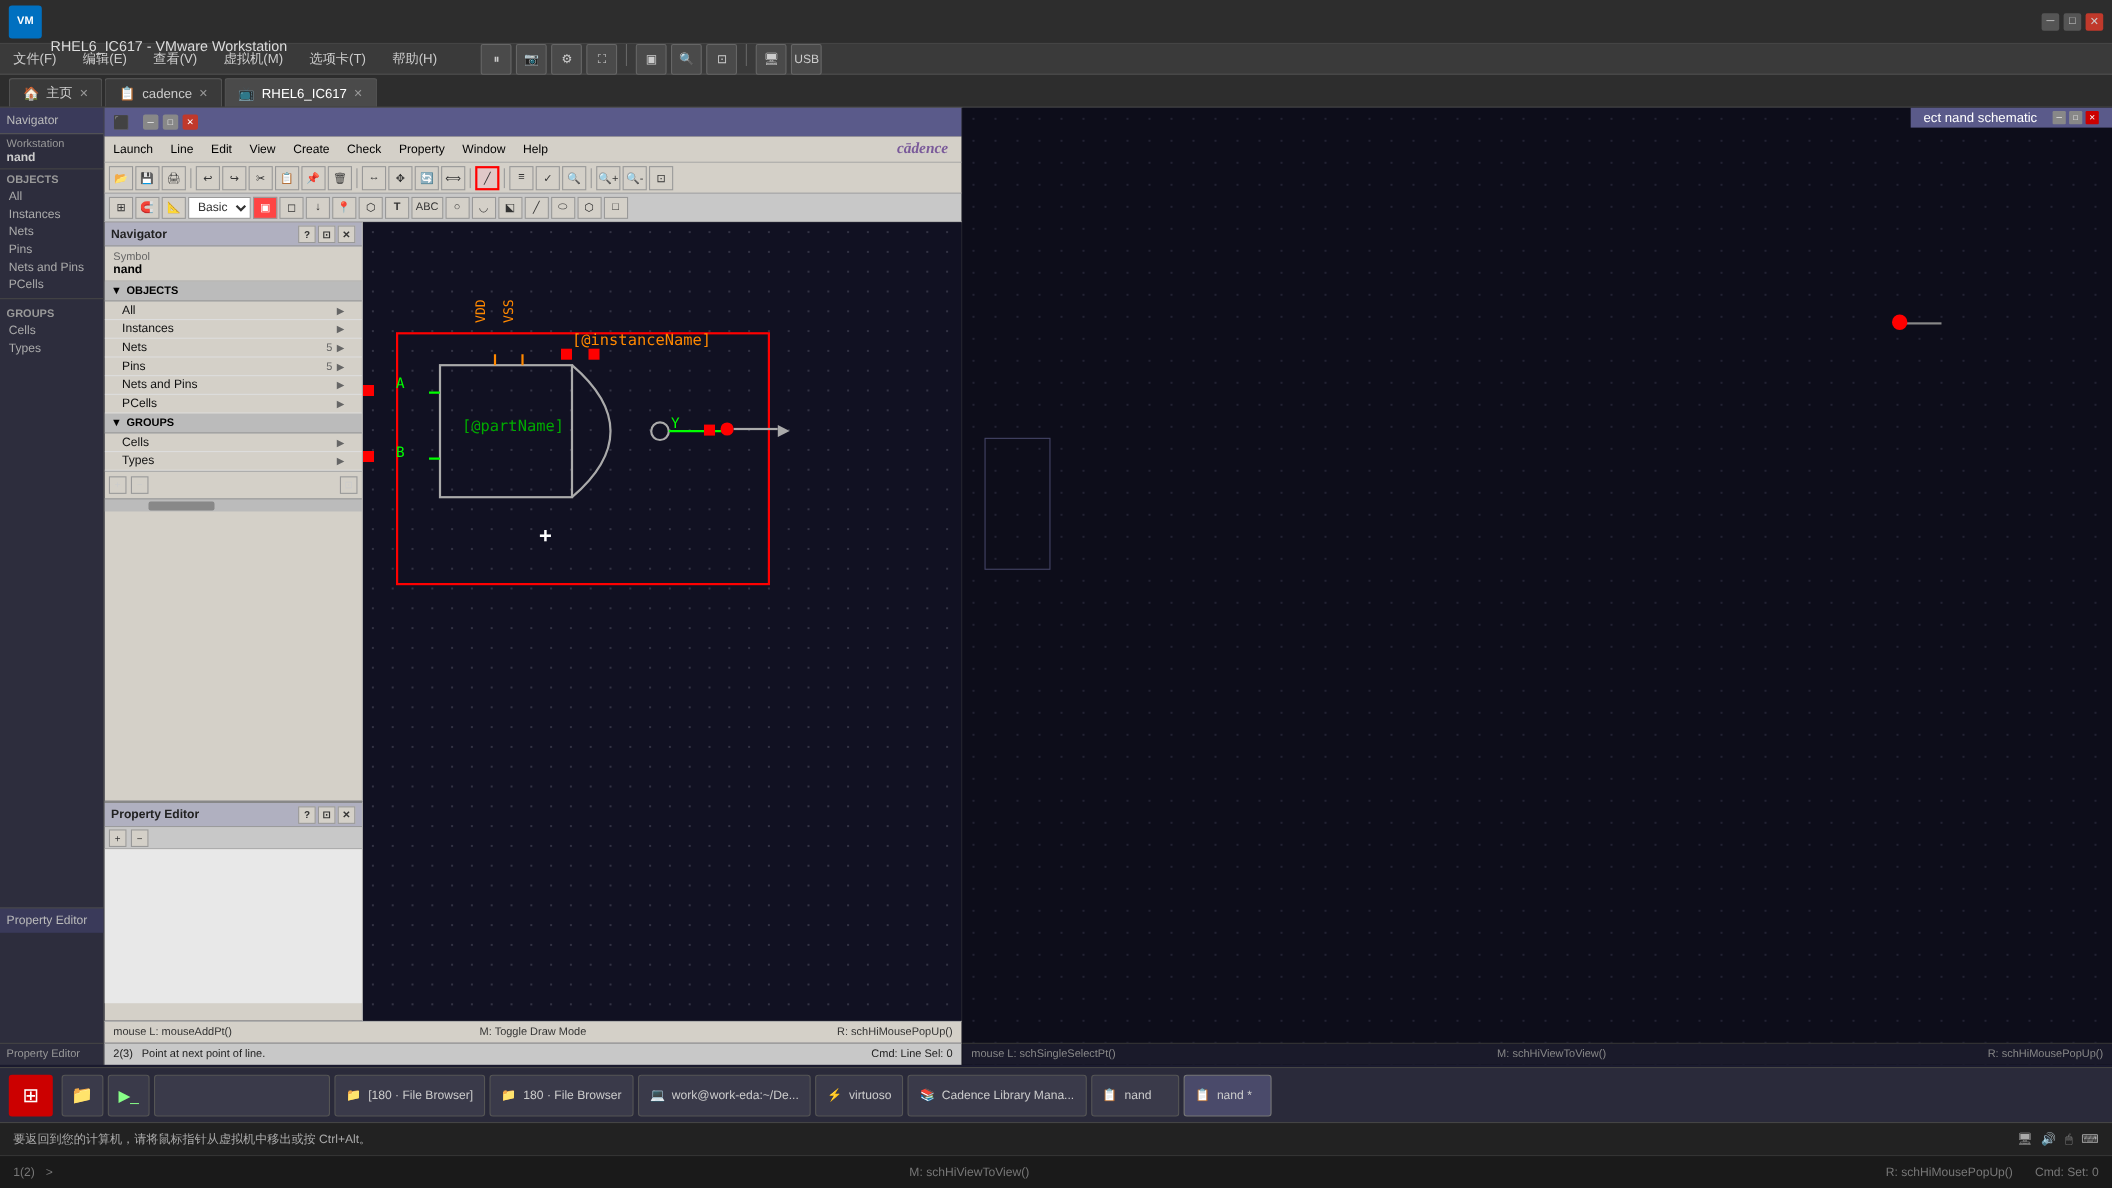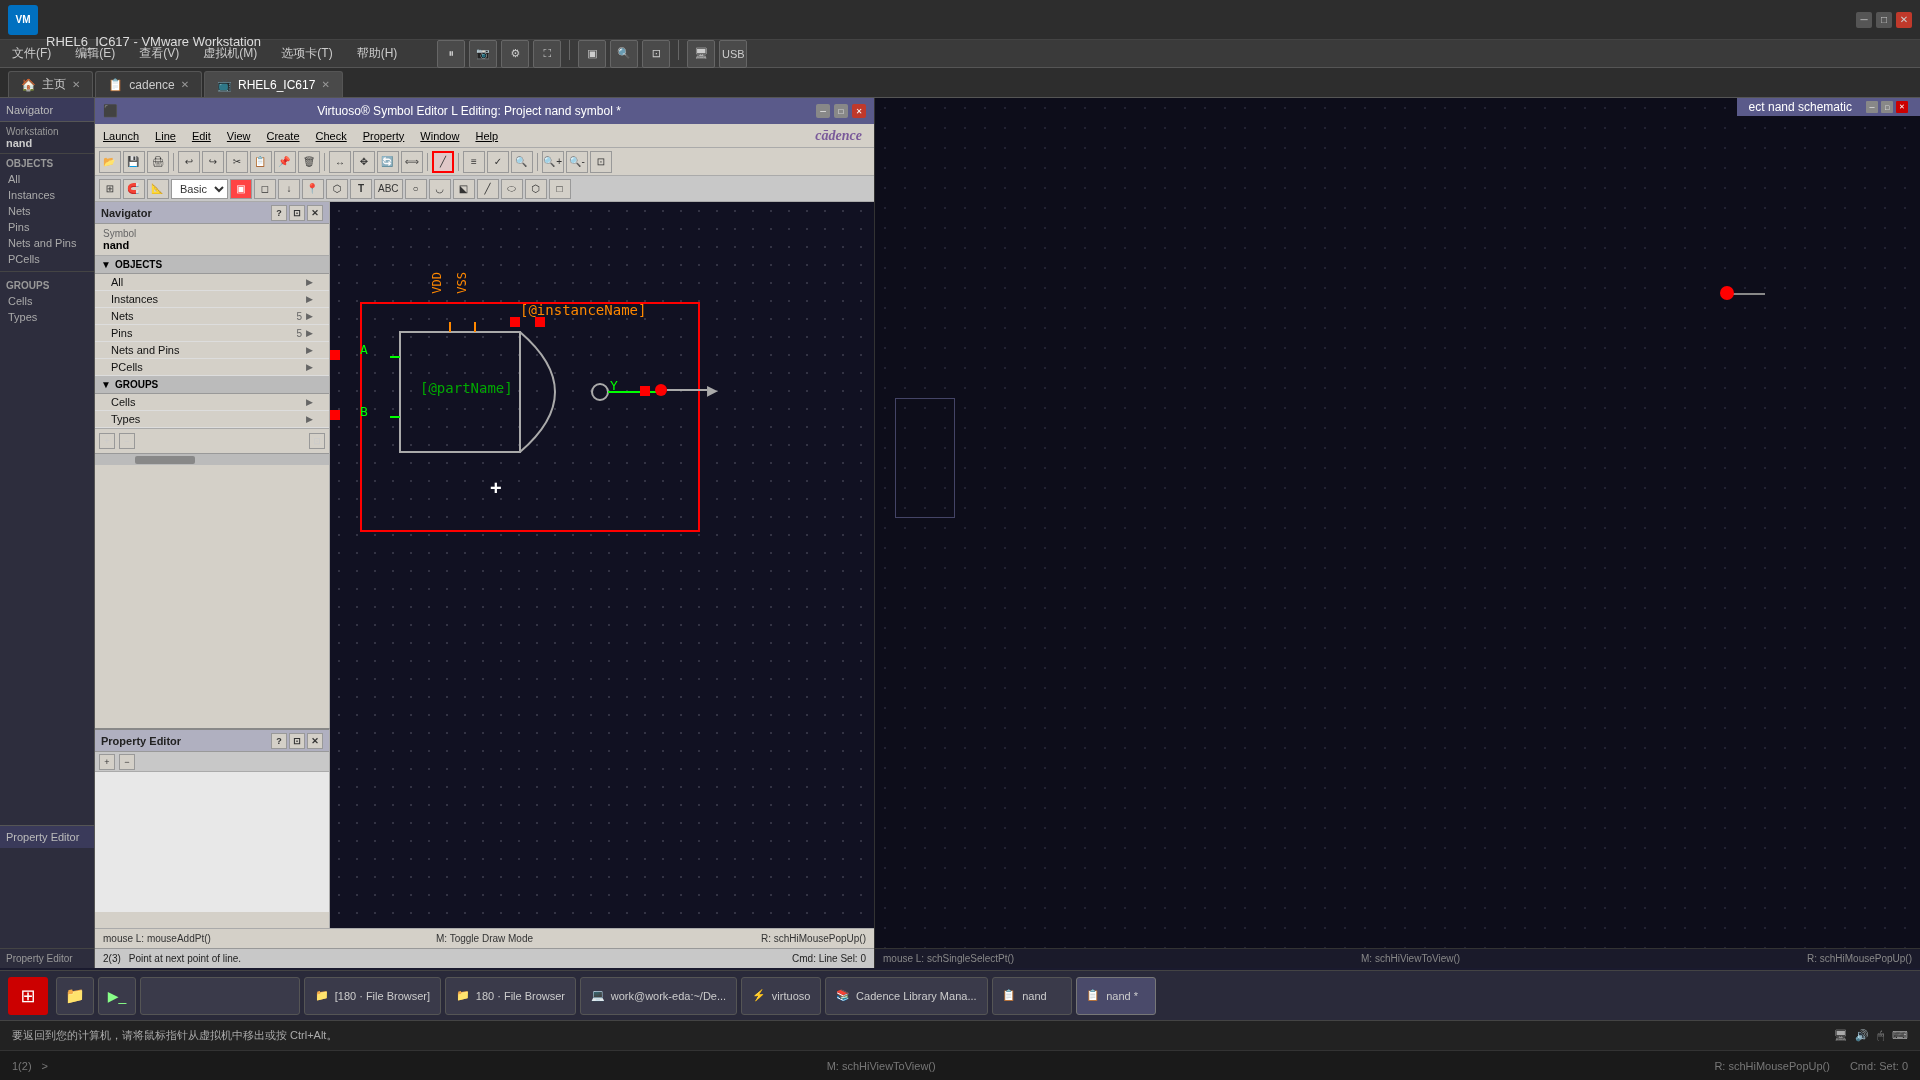--- a/index.html
+++ b/index.html
@@ -36,21 +36,21 @@
 
     
     .virt-titlebar { height: 26px; background: #5a5a8a; display: flex; align-items: center; padding: 0 8px; gap: 8px; }
     .virt-title { color: #fff; font-size: 12px; flex: 1; text-align: center; }
     .virt-winbtns { display: flex; gap: 4px; }
     .virt-winbtn { width: 14px; height: 14px; background: #888; border-radius: 2px; display: flex; align-items: center; justify-content: center; font-size: 8px; color: #fff; cursor: pointer; }
     .virt-winbtn.close { background: #c0392b; }
 
     
     .virt-menubar { height: 24px; background: #d4d0c8; display: flex; align-items: center; padding: 0 4px; gap: 8px; border-bottom: 1px solid #aaa; }
-    .virt-menu-item { color: #000; font-size: 11px; cursor: pointer; padding: 2px 4px; text-decoration: underline; }
+    .virt-menu-item { color: #000; font-size: 11px; cursor: pointer; padding: 2px 4px; }
 
     
     .virt-toolbar { height: 28px; background: #d4d0c8; display: flex; align-items: center; padding: 0 4px; gap: 2px; border-bottom: 1px solid #aaa; }
     .virt-btn { width: 22px; height: 22px; background: #d4d0c8; border: 1px solid #999; display: flex; align-items: center; justify-content: center; cursor: pointer; font-size: 10px; color: #333; }
     .virt-separator { width: 1px; height: 18px; background: #999; margin: 0 2px; }
 
     
     .virt-toolbar2 { height: 26px; background: #c8c8c8; display: flex; align-items: center; padding: 0 4px; gap: 2px; border-bottom: 1px solid #aaa; }
     .virt-btn2 { min-width: 22px; height: 20px; background: #d4d0c8; border: 1px solid #999; display: flex; align-items: center; justify-content: center; cursor: pointer; font-size: 10px; color: #333; padding: 0 3px; }
     .virt-dropdown { height: 20px; padding: 0 4px; background: #fff; border: 1px solid #999; font-size: 11px; color: #333; }
@@ -180,21 +180,20 @@
       <div class="outer-prop-header">Property Editor</div>
       <div style="height: 100px;"></div>
       <div style="padding: 4px 6px; font-size: 10px; color: #999; border-top: 1px solid #444;">Property Editor</div>
     </div>
   </div>
 
   <div style="display: flex; flex-direction: column; width: 780px; border-right: 1px solid #333;">
 
     <div class="virt-titlebar">
       <span style="font-size: 12px; color: #ddd; margin-right: 4px;">⬛</span>
-      <span class="virt-title">Virtuoso® Symbol Editor L Editing: Project nand symbol *</span>
       <div class="virt-winbtns">
         <div class="virt-winbtn">─</div>
         <div class="virt-winbtn">□</div>
         <div class="virt-winbtn close">✕</div>
       </div>
     </div>
 
     <div class="virt-menubar">
       <span class="virt-menu-item">Launch</span>
       <span class="virt-menu-item">Line</span>

